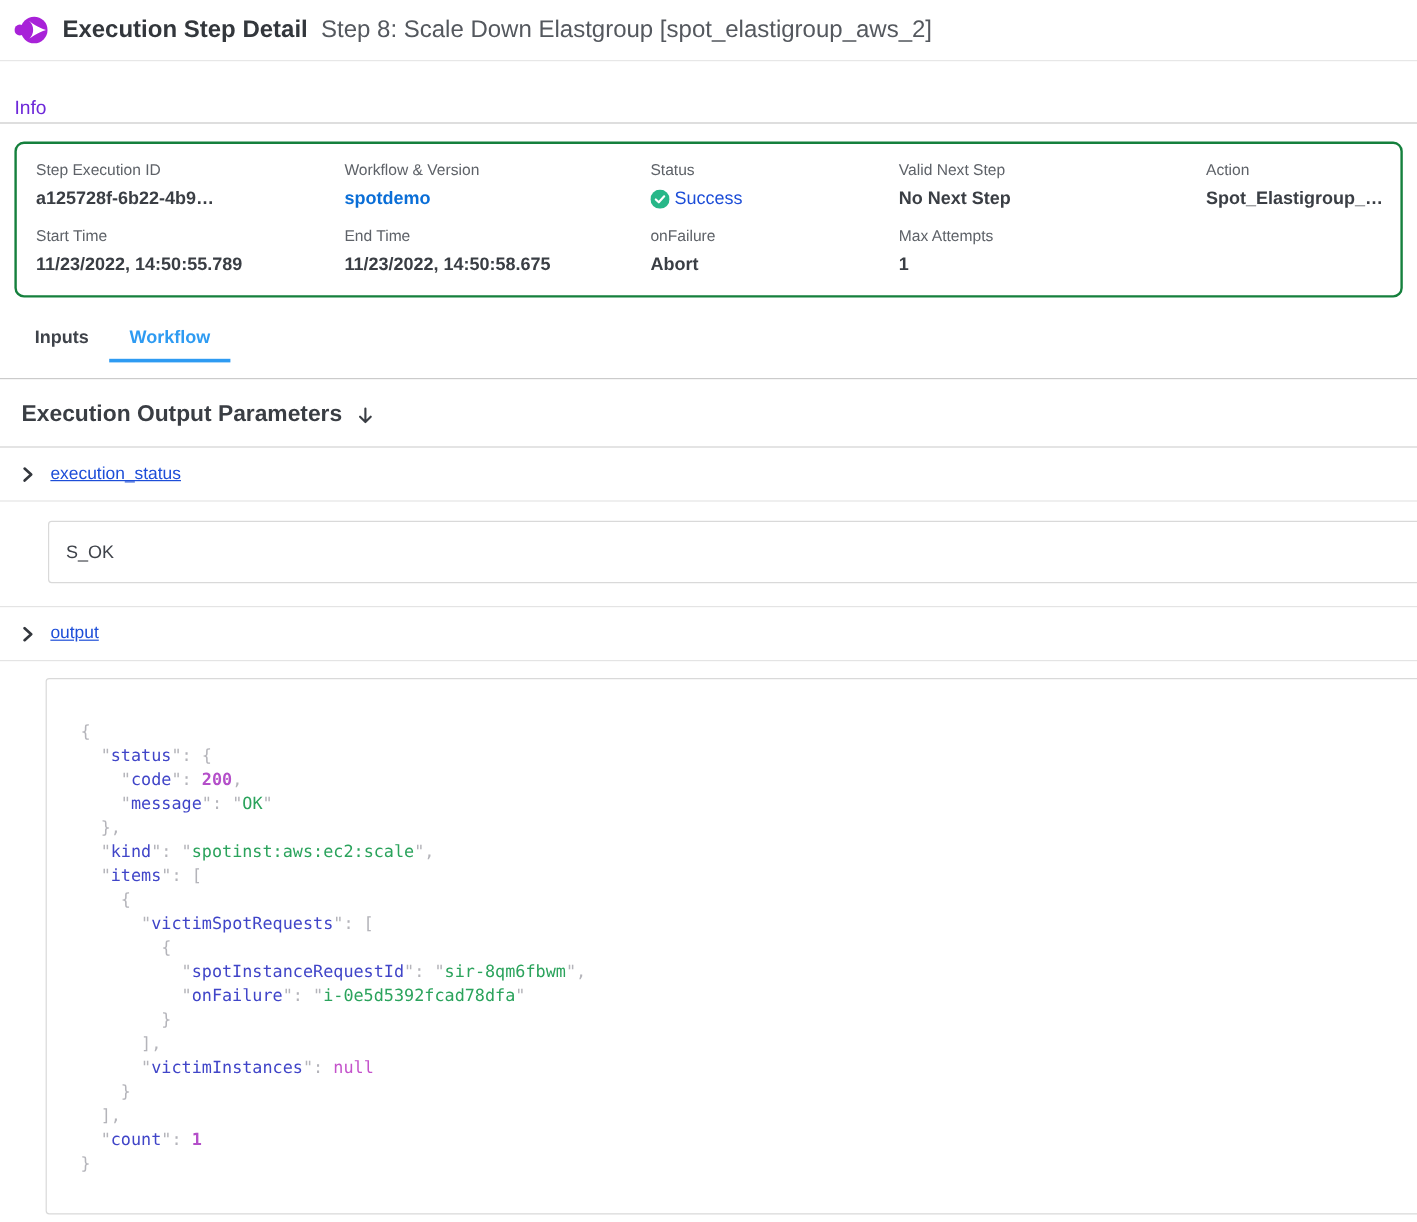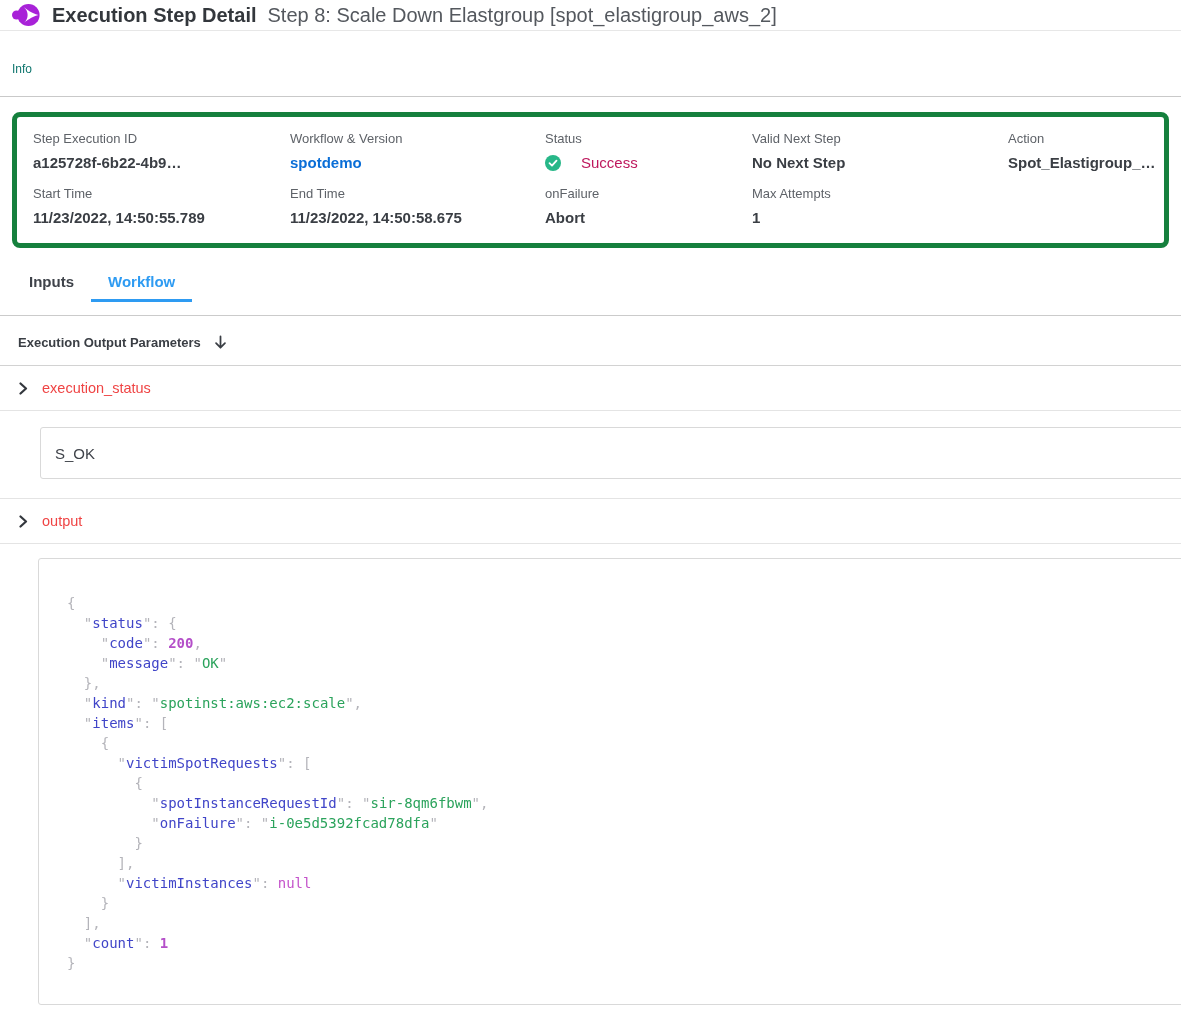--- a/index.html
+++ b/index.html
@@ -5,47 +5,47 @@
   * { margin:0; padding:0; box-sizing:border-box; }
   html, body { background:#ffffff; }
   body {
     width:1181px; min-height:1018px;
     font-family:"Liberation Sans", sans-serif;
     color:#3b3f45;
   }
   .page { width:1181px; overflow:hidden; }
 
   
-  .header { display:flex; align-items:center; gap:12px; height:31px; padding:0 12px; border-bottom:1px solid #e7e7e7; }
+  .header { display:flex; align-items:center; gap:12px; height:51px; padding:0 12px; border-bottom:1px solid #e7e7e7; }
   .logo { display:flex; align-items:center; }
   .title-wrap { display:flex; align-items:baseline; gap:11px; white-space:nowrap; }
   .title { font-size:20px; font-weight:700; color:#33373c; }
   .subtitle { font-size:20px; font-weight:400; color:#54585e; }
 
   
-  .section-label { margin:31px 0 20px 12px; font-size:12px; color:#0f766e; }
+  .section-label { margin:31px 0 2px 12px; font-size:16px; color:#6d28d9; }
   .hr-info { border:none; border-top:1px solid #c9c9c9; }
-  .card { margin:15px 12px 0; border:5px solid #15803d; border-radius:8px; padding:14px 0 17px 16px; }
+  .card { margin:15px 12px 0; border:2px solid #15803d; border-radius:8px; padding:14px 0 17px 16px; }
   .grid { display:grid; grid-template-columns:257px 255px 207px 256px 1fr; row-gap:15px; }
   .cell .lbl { font-size:13px; color:#5e6268; margin-bottom:8px; }
   .cell .val { font-size:15px; font-weight:700; color:#3a3e44; }
   .cell .val.link { color:var(--link-blue,#0a6ed7); cursor:pointer; }
-  .cell .val.status { display:flex; align-items:center; gap:20px; font-weight:400; color:#be185d; }
+  .cell .val.status { display:flex; align-items:center; gap:4px; font-weight:400; color:#1d4ed8; }
 
   
   .tabs { display:flex; margin:19px 0 0 12px;align-items:center; }
   .tab { padding:6px 17px 9px; font-size:15px; font-weight:700; color:#3f434a; border-bottom:3px solid transparent; cursor:pointer; }
   .tab.active { color:var(--tab-active-blue,#2e9bf2); border-bottom-color:var(--tab-active-blue,#2e9bf2); }
   .hr-tabs { border:none; border-top:1px solid #cbcbcb; margin-top:13px; }
 
   
-  .params-header { display:flex; align-items:center; gap:13px; padding:19px 0 0 18px; font-size:13px; font-weight:700; color:#3a3e44; }
+  .params-header { display:flex; align-items:center; gap:13px; padding:19px 0 0 18px; font-size:19px; font-weight:700; color:#3a3e44; }
   .hr-params { border:none; border-top:1px solid #d2d2d2; margin-top:15px; }
   .param-row { display:flex; align-items:center; gap:14px; height:45px; padding-left:19px; border-bottom:1px solid #e4e4e4; cursor:pointer; }
-  .param-name { font-size:14.5px; color:#ef4444; }
+  .param-name { font-size:14.5px; color:#1d4ed8;text-decoration:underline; }
   .hr-light { border:none; border-top:1px solid #e4e4e4; margin-top:19px; }
 
   .value-box {
     margin:16px -3px 0 40px; height:52px;
     border:1px solid #d9d9d9; border-radius:3px;
     display:flex; align-items:center; padding-left:14px;
     font-size:15px; color:#3f434a;
   }
 
   .json-box {

